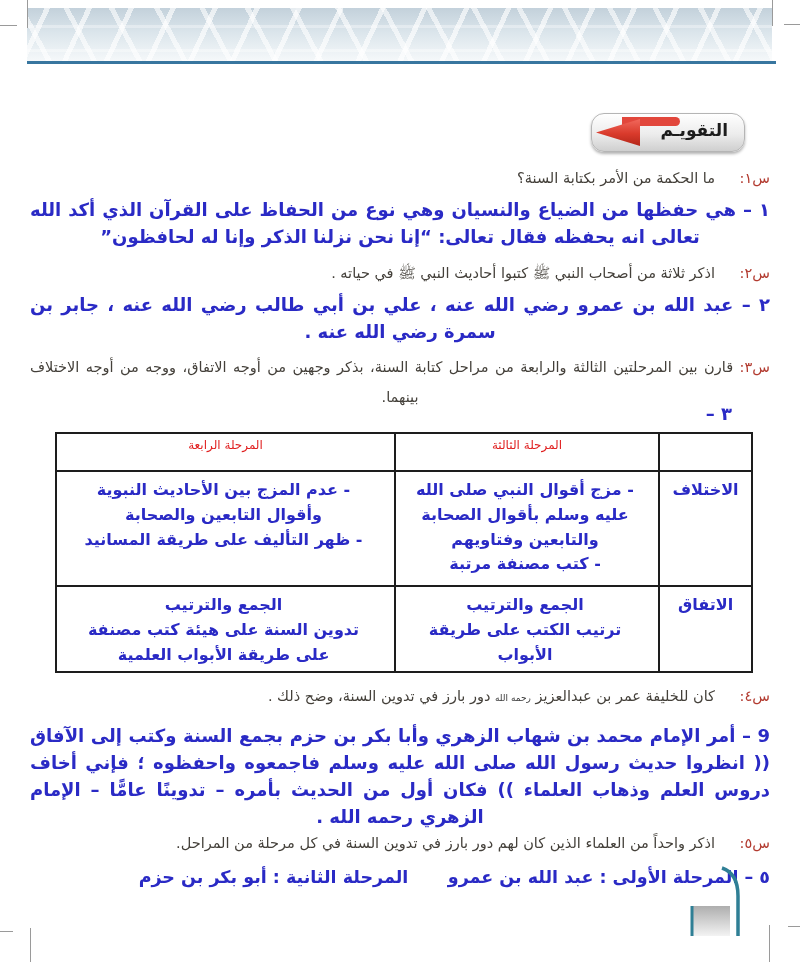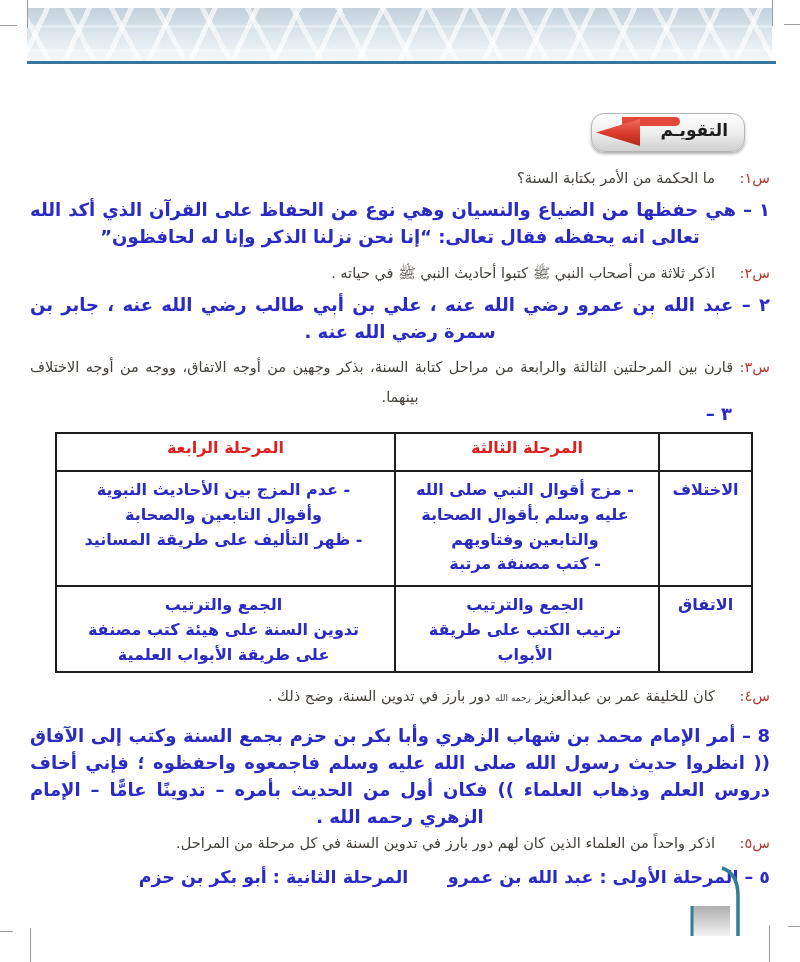--- a/index.html
+++ b/index.html
@@ -44,21 +44,21 @@
   .q-block .qnum{color:#b23a2f;}
   
   .a{position:absolute;right:30px;left:30px;color:#2a2ac5;font-weight:bold;font-size:18px;
      line-height:1.5;text-align:justify;text-align-last:center;}
   .a-line{position:absolute;color:#2a2ac5;font-weight:bold;font-size:18px;}
   .honorific{font-size:9px;color:#3a3a3a;letter-spacing:-.5px;text-align:right;}
   
   .cmp-table-wrap{position:absolute;top:432px;right:47px;}
   table.cmp{border-collapse:collapse;table-layout:fixed;width:688px;direction:rtl;}
   table.cmp td{border:2px solid #1d1d1d;vertical-align:top;}
-  td.h{height:31px;text-align:center;color:#e01f1f;font-weight:bold;font-size:16px;padding-top:4px;}
+  td.h{height:31px;text-align:center;color:#e01f1f;font-weight:normal;font-size:12px;padding-top:4px;}
   td.lbl{width:89px;text-align:center;color:#2a2ac5;font-weight:bold;font-size:16px;padding-top:8px;}
   td.c3{width:260px;}
   td.c4{width:335px;}
   td.cell{color:#2a2ac5;font-weight:bold;font-size:16px;line-height:1.55;
           padding:6px 12px 4px 8px;text-align:center;white-space:pre-line;}
   tr.r1{height:115px;} tr.r2{height:86px;}
   
   .a5{position:absolute;top:863px;right:30px;left:30px;display:flex;flex-direction:row;}
   .a5 .colR{width:47%;text-align:right;}
   .a5 .colL{width:53%;text-align:right;padding-right:14px;box-sizing:border-box;}
@@ -139,21 +139,21 @@
     </table>
 </div>
 
 <div class="q" style="top:684px;">
   <span class="qnum">س٤:</span>
   <span>كان للخليفة عمر بن عبدالعزيز</span>
   <span class="honorific">رحمه الله</span>
   <span>دور بارز في تدوين السنة، وضح ذلك .</span>
 </div>
 
-<div class="a" style="top:722px;">8 – أمر الإمام محمد بن شهاب الزهري وأبا بكر بن حزم بجمع السنة وكتب إلى الآفاق (( انظروا حديث رسول الله صلى الله عليه وسلم فاجمعوه واحفظوه ؛ فإني أخاف دروس العلم وذهاب العلماء )) فكان أول من الحديث بأمره – تدوينًا عامًّا – الإمام الزهري رحمه الله .</div>
+<div class="a" style="top:722px;">9 – أمر الإمام محمد بن شهاب الزهري وأبا بكر بن حزم بجمع السنة وكتب إلى الآفاق (( انظروا حديث رسول الله صلى الله عليه وسلم فاجمعوه واحفظوه ؛ فإني أخاف دروس العلم وذهاب العلماء )) فكان أول من الحديث بأمره – تدوينًا عامًّا – الإمام الزهري رحمه الله .</div>
 
 <div class="q" style="top:831px;">
   <span class="qnum">س٥:</span>
   <span>اذكر واحداً من العلماء الذين كان لهم دور بارز في تدوين السنة في كل مرحلة من المراحل.</span>
 </div>
 
 <div class="a5">
   <div class="colR">
     <div>٥ – المرحلة الأولى : عبد الله بن عمرو</div>
   </div>

